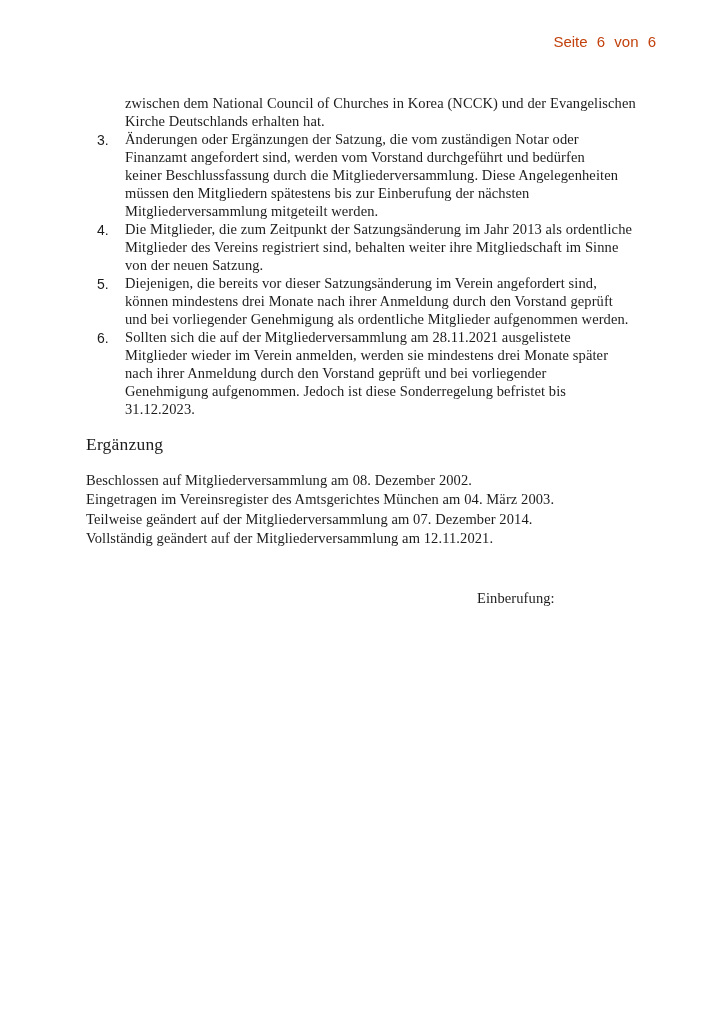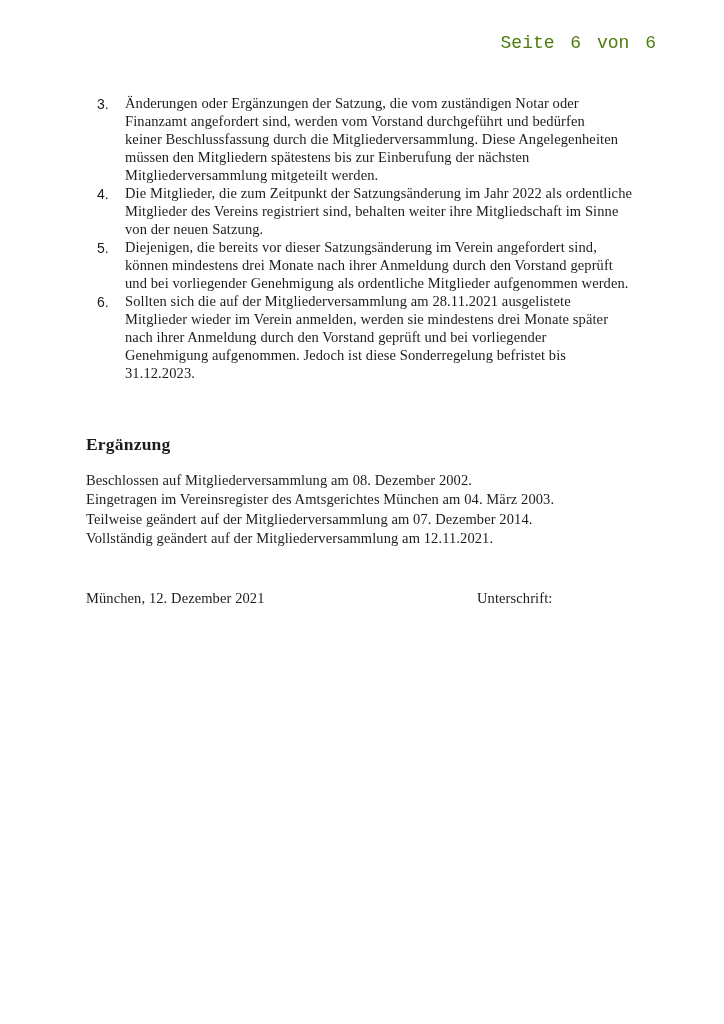--- a/index.html
+++ b/index.html
@@ -13,24 +13,24 @@
     height: 1024px;
     background: #ffffff;
     color: #1c1c1c;
     font-family: "Liberation Serif", "DejaVu Serif", serif;
     overflow: hidden;
   }
   .page-header {
     position: absolute;
     top: 33px;
     right: 68px;
-    font-family: Liberation Mono, monospace;
-    font-size: 18px;
+    font-family: Liberation Sans, sans-serif;
+    font-size: 15px;
     word-spacing: 5px;
-    color: #4d7c0f;
+    color: #c2410c;
   }
   .body-list {
     position: absolute;
     top: 94px;
     left: 97px;
     width: 585px;
   }
   .list-row {
     display: flex;
     align-items: flex-start;
@@ -47,21 +47,21 @@
     font-size: 14.5px;
     line-height: 18px;
     white-space: pre;
     letter-spacing: 0.1px;
   }
   .supplement-heading {
     position: absolute;
     top: 434px;
     left: 86px;
     font-size: 17.5px;
-    font-weight: bold;
+    font-weight: normal;
     letter-spacing: 0.2px;
   }
   .supplement-lines {
     position: absolute;
     top: 471px;
     left: 86px;
     font-size: 14.5px;
     line-height: 19.3px;
     white-space: pre;
     letter-spacing: 0.1px;
@@ -83,33 +83,38 @@
 </style>
 </head>
 <body>
 
 <div class="page">
 
   <div class="page-header">Seite 6 von 6</div>
 
   <div class="body-list">
 
+    <div class="list-row">
+      <span class="list-num"></span>
+      <div class="list-text">zwischen dem National Council of Churches in Korea (NCCK) und der Evangelischen
+Kirche Deutschlands erhalten hat.</div>
+    </div>
 
     <div class="list-row">
       <span class="list-num">3.</span>
       <div class="list-text">Änderungen oder Ergänzungen der Satzung, die vom zuständigen Notar oder
 Finanzamt angefordert sind, werden vom Vorstand durchgeführt und bedürfen
 keiner Beschlussfassung durch die Mitgliederversammlung. Diese Angelegenheiten
 müssen den Mitgliedern spätestens bis zur Einberufung der nächsten
 Mitgliederversammlung mitgeteilt werden.</div>
     </div>
 
     <div class="list-row">
       <span class="list-num">4.</span>
-      <div class="list-text">Die Mitglieder, die zum Zeitpunkt der Satzungsänderung im Jahr 2022 als ordentliche
+      <div class="list-text">Die Mitglieder, die zum Zeitpunkt der Satzungsänderung im Jahr 2013 als ordentliche
 Mitglieder des Vereins registriert sind, behalten weiter ihre Mitgliedschaft im Sinne
 von der neuen Satzung.</div>
     </div>
 
     <div class="list-row">
       <span class="list-num">5.</span>
       <div class="list-text">Diejenigen, die bereits vor dieser Satzungsänderung im Verein angefordert sind,
 können mindestens drei Monate nach ihrer Anmeldung durch den Vorstand geprüft
 und bei vorliegender Genehmigung als ordentliche Mitglieder aufgenommen werden.</div>
     </div>
@@ -125,17 +130,16 @@
 
   </div>
 
   <div class="supplement-heading">Ergänzung</div>
 
   <div class="supplement-lines">Beschlossen auf Mitgliederversammlung am 08. Dezember 2002.
 Eingetragen im Vereinsregister des Amtsgerichtes München am 04. März 2003.
 Teilweise geändert auf der Mitgliederversammlung am 07. Dezember 2014.
 Vollständig geändert auf der Mitgliederversammlung am 12.11.2021.</div>
 
-  <div class="place-date">München, 12. Dezember 2021</div>
 
-  <div class="signature-label">Unterschrift:</div>
+  <div class="signature-label">Einberufung:</div>
 
 </div>
 
 </body></html>

